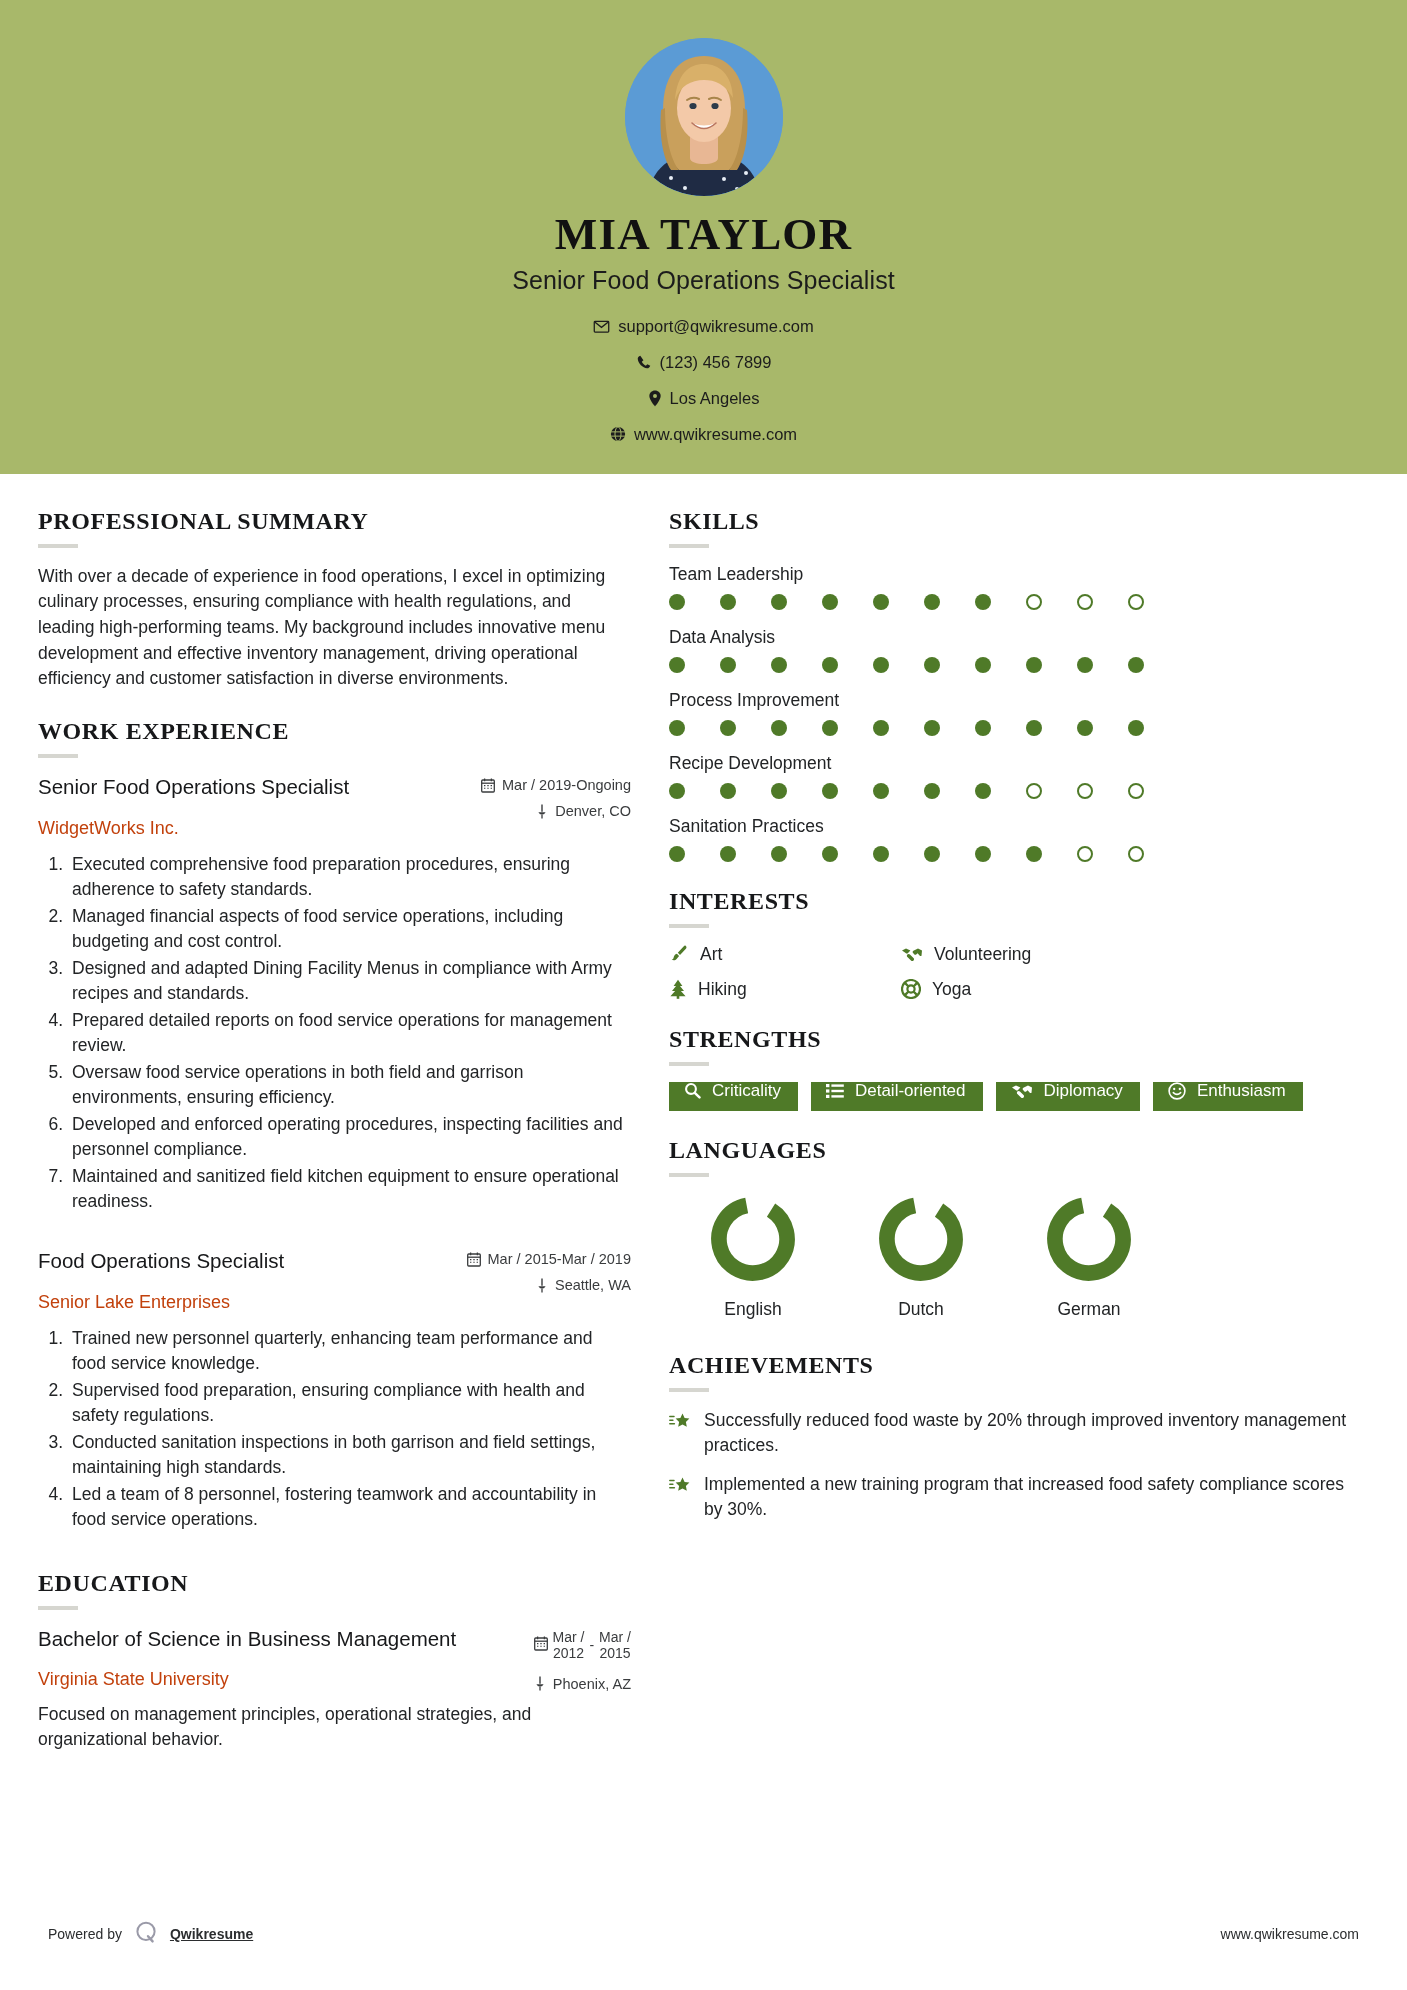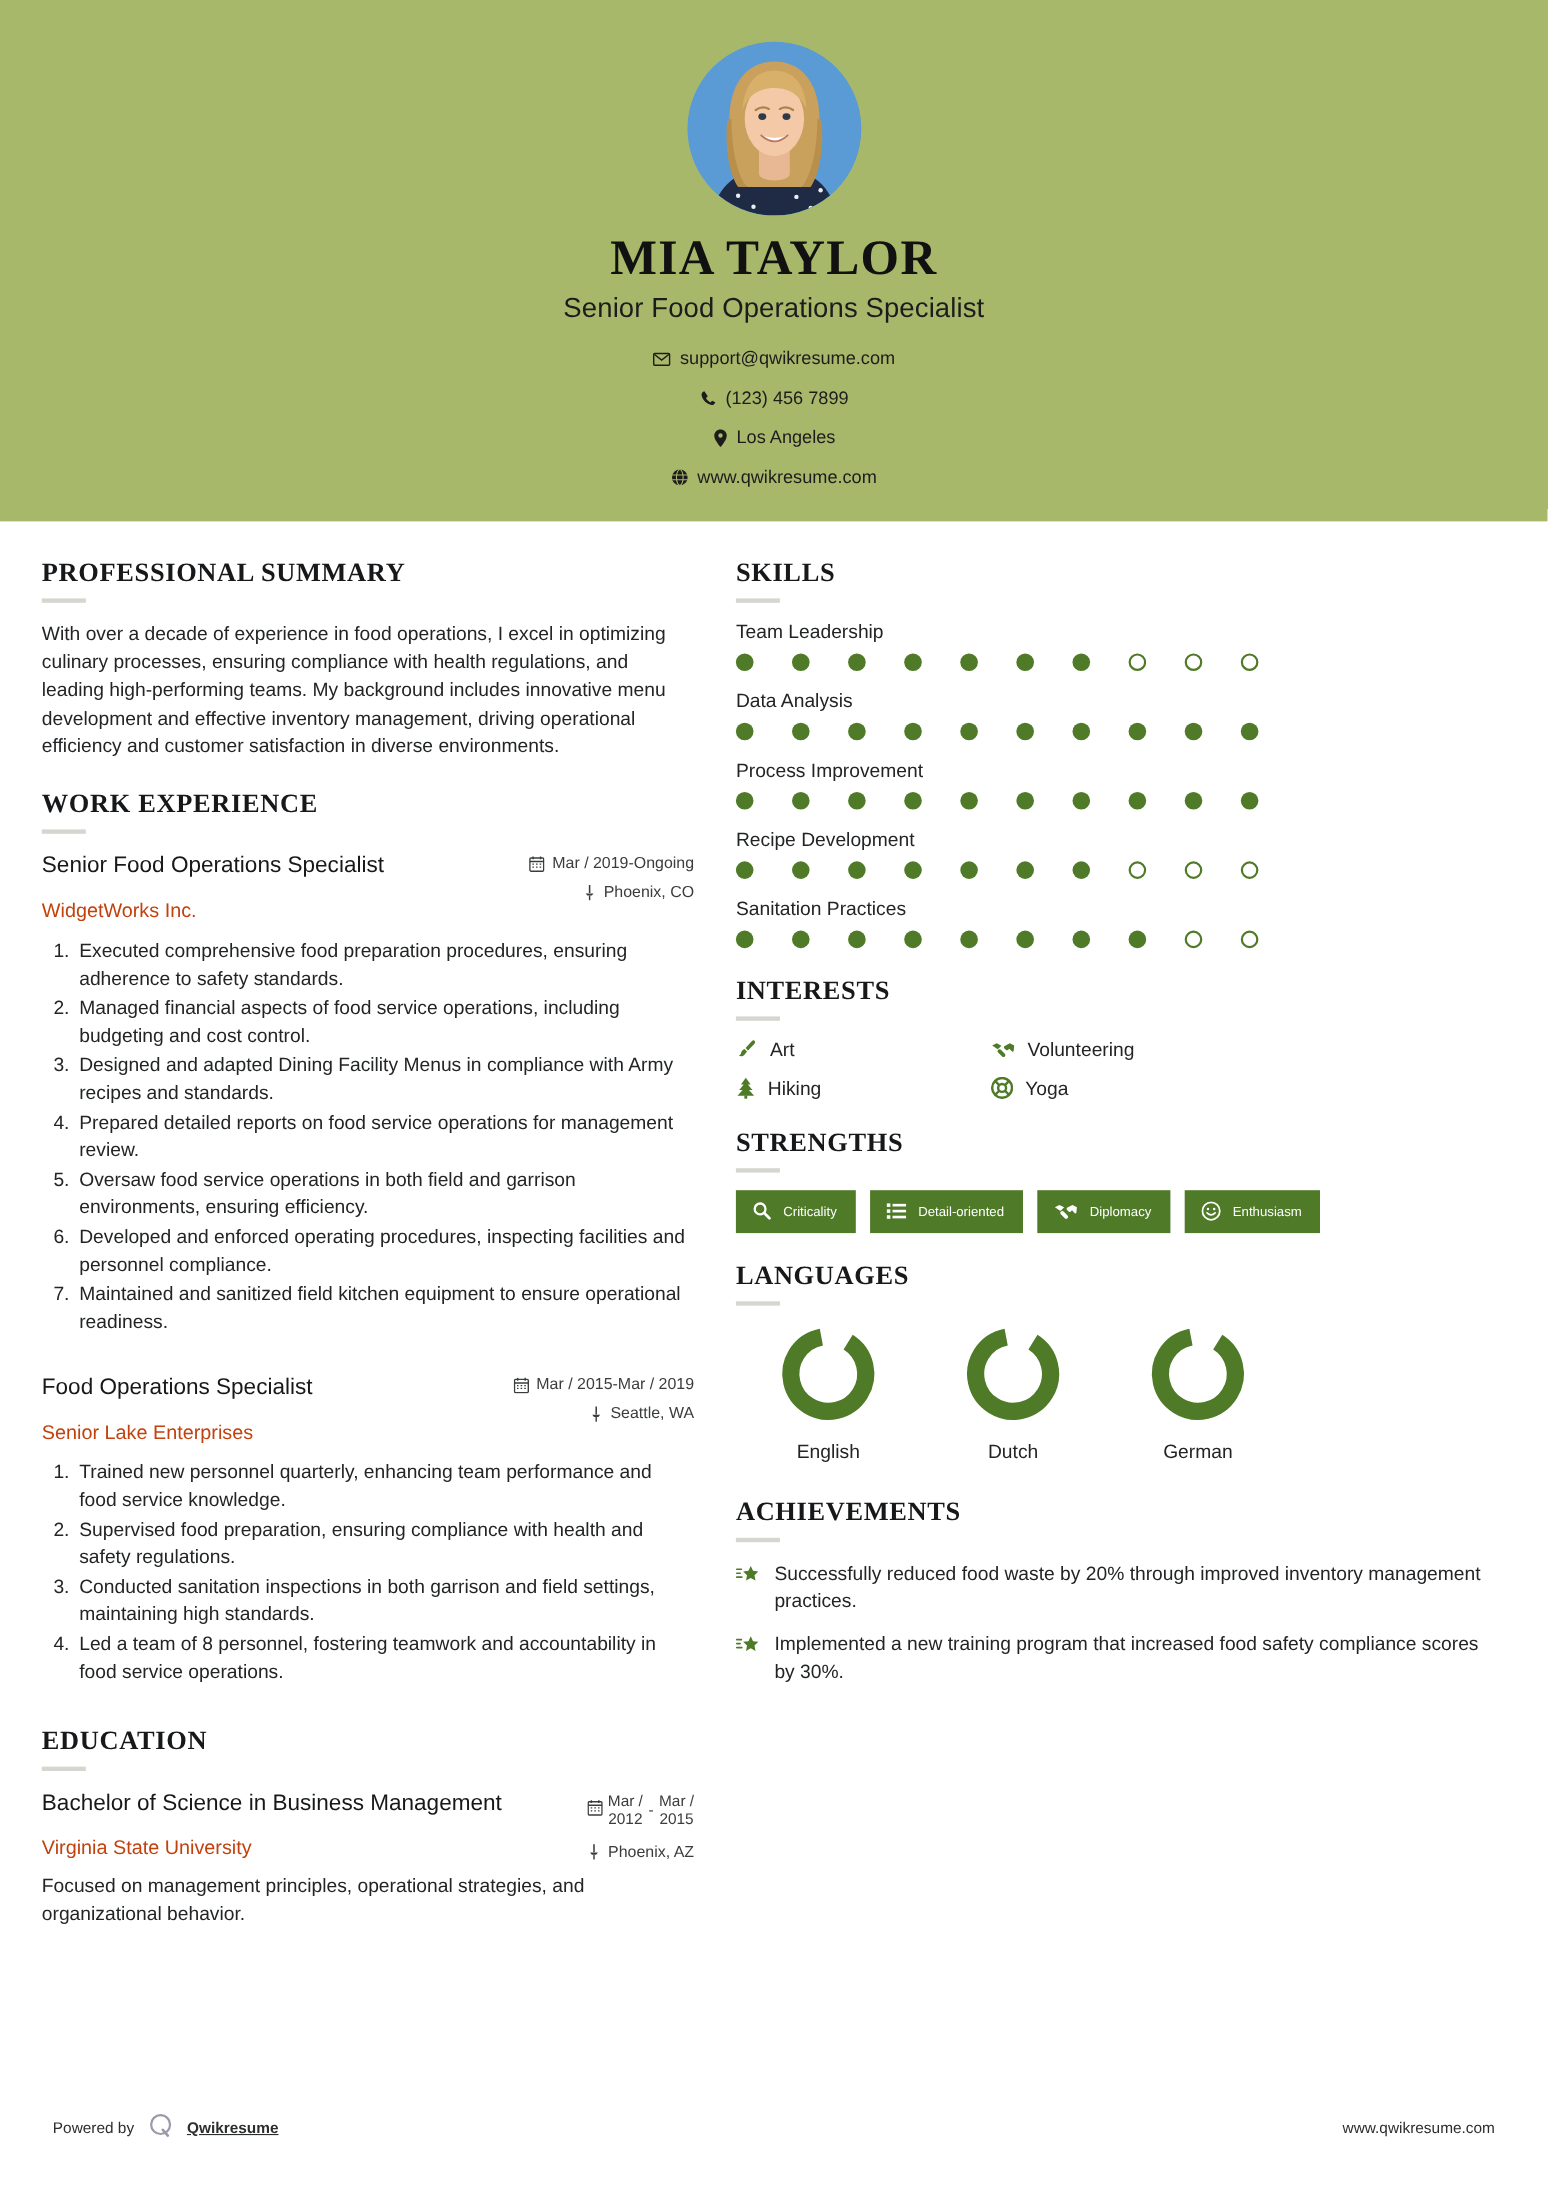--- a/index.html
+++ b/index.html
@@ -185,22 +185,22 @@
     display: flex; align-items: center; gap: 11px;
     font-size: 17.5px; color: #222426;
   }
   .interest svg { display:block; flex:0 0 auto; }
 
   
   .strengths-wrap { display: flex; flex-wrap: wrap; gap: 14px 13px; }
   .strength {
     background: #4f7a28;
     color: #ffffff;
-    font-size: 12px;
-    padding: 10px 17px 11px 15px;
+    font-size: 17px;
+    padding: 0 17px 11px 15px;
     display: flex; align-items: center; gap: 11px;
     line-height: 1;
   }
   .strength svg { display:block; flex:0 0 auto; }
 
   
   .langs {
     display: flex;
     gap: 0;
     margin-top: 8px;
@@ -370,21 +370,21 @@
                 <span>Mar / 2019-Ongoing</span>
               </div>
               <div class="meta-line">
                 <span>
                   <svg width="12" height="15" viewBox="0 0 12 15">
                       <path d="M6 .6 v7.2" stroke="#3a3c3e" stroke-width="1.4"></path>
                       <path d="M2.4 8.2 h7.2 l-1.6 2 h-4 Z" fill="#3a3c3e"></path>
                       <path d="M6 10.2 v4.2" stroke="#3a3c3e" stroke-width="1.3"></path>
                     </svg>
                 </span>
-                <span>Phoenix, CO</span>
+                <span>Denver, CO</span>
               </div>
             </div>
           </div>
           <ol class="bullets">
             <li>Executed comprehensive food preparation procedures, ensuring adherence to safety standards.</li>
             <li>Managed financial aspects of food service operations, including budgeting and cost control.</li>
             <li>Designed and adapted Dining Facility Menus in compliance with Army recipes and standards.</li>
             <li>Prepared detailed reports on food service operations for management review.</li>
             <li>Oversaw food service operations in both field and garrison environments, ensuring efficiency.</li>
             <li>Developed and enforced operating procedures, inspecting facilities and personnel compliance.</li>

